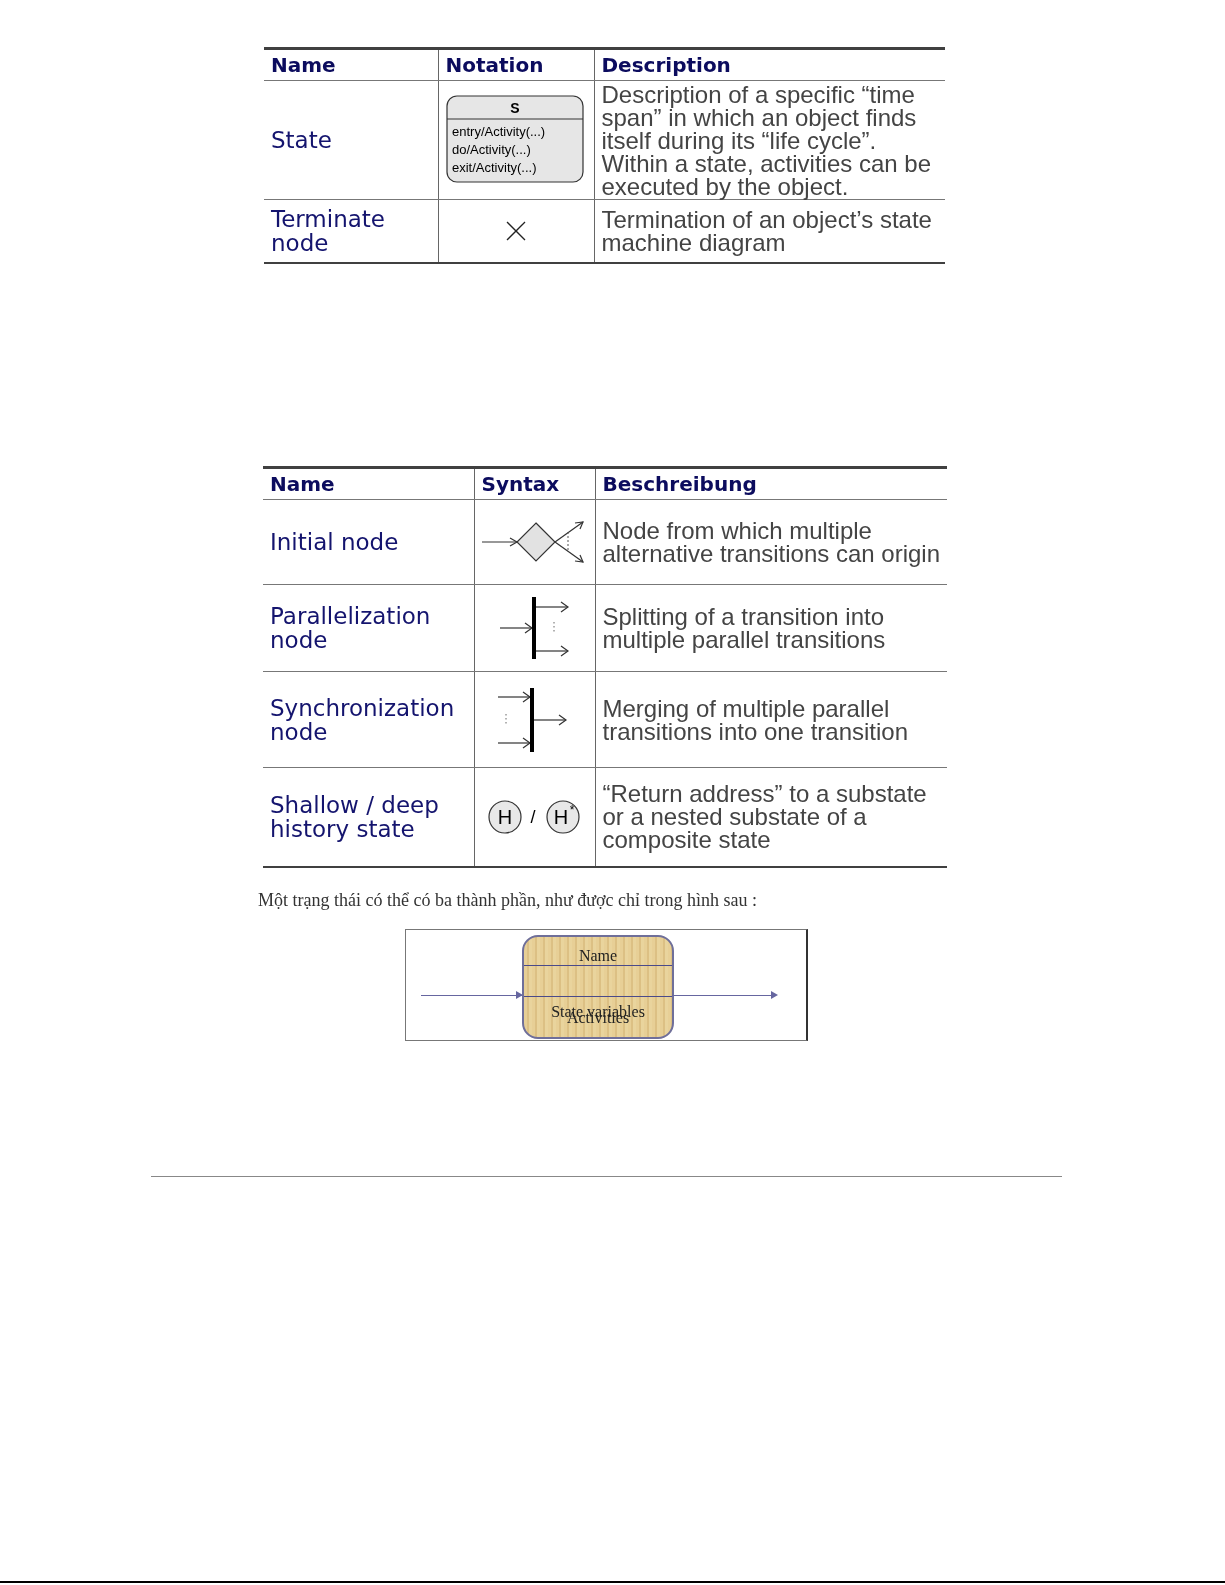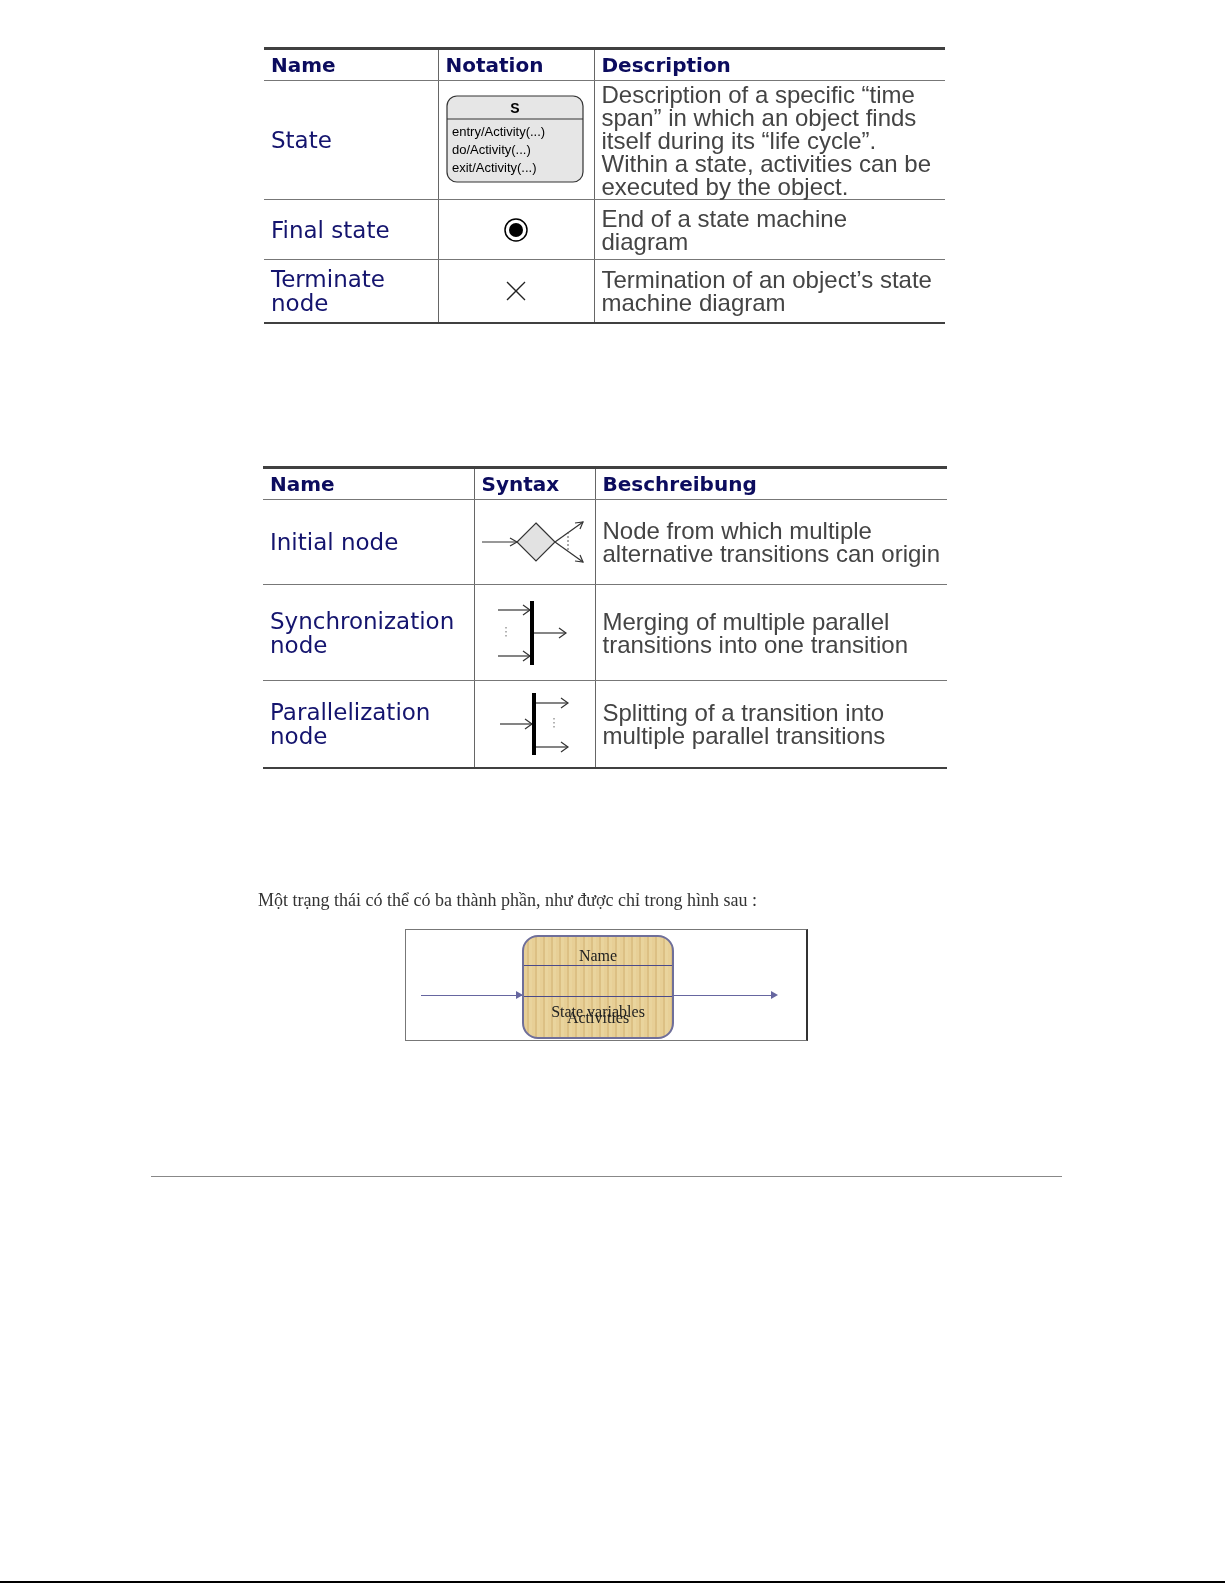--- a/index.html
+++ b/index.html
@@ -55,30 +55,20 @@
         <rect x="1" y="1" width="136" height="86" rx="10" fill="#e6e6e6" stroke="#333" stroke-width="1.2"></rect>
         <line x1="1" y1="24" x2="137" y2="24" stroke="#333" stroke-width="1"></line>
         <text x="69" y="18" text-anchor="middle" font-family="Liberation Sans, sans-serif" font-weight="bold" font-size="14">S</text>
         <text x="6" y="41" font-family="Liberation Sans, sans-serif" font-size="13">entry/Activity(...)</text>
         <text x="6" y="59" font-family="Liberation Sans, sans-serif" font-size="13">do/Activity(...)</text>
         <text x="6" y="77" font-family="Liberation Sans, sans-serif" font-size="13">exit/Activity(...)</text>
       </svg>
     </td>
     <td class="desc">Description of a specific “time span” in which an object finds itself during its “life cycle”. Within a state, activities can be executed by the object.</td>
   </tr>
-  <tr style="height:60px">
-    <td class="c1 name">Final state</td>
-    <td class="c2 nota">
-      <svg width="26" height="26">
-            <circle cx="13" cy="13" r="11" fill="#fff" stroke="#000" stroke-width="1.5"></circle>
-            <circle cx="13" cy="13" r="7" fill="#000"></circle>
-          </svg>
-    </td>
-    <td class="desc">End of a state machine diagram</td>
-  </tr>
   <tr style="height:63px">
     <td class="c1 name">Terminate node</td>
     <td class="c2 nota">
       <svg width="22" height="22">
             <line x1="2" y1="2" x2="20" y2="20" stroke="#222" stroke-width="1.3"></line>
             <line x1="20" y1="2" x2="2" y2="20" stroke="#222" stroke-width="1.3"></line>
           </svg>
     </td>
     <td class="desc">Termination of an object’s state machine diagram</td>
   </tr>
@@ -106,51 +96,65 @@
         <polygon points="56,4 75,23 56,42 37,23" fill="#e2e2e2" stroke="#333" stroke-width="1.2"></polygon>
         <line x1="75" y1="23" x2="103" y2="3" stroke="#333" stroke-width="1.2"></line>
         <polyline points="95,4 103,3 100,10" fill="none" stroke="#333" stroke-width="1.2"></polyline>
         <line x1="75" y1="23" x2="103" y2="43" stroke="#333" stroke-width="1.2"></line>
         <polyline points="100,36 103,43 95,42" fill="none" stroke="#333" stroke-width="1.2"></polyline>
         <line x1="88" y1="13" x2="88" y2="33" stroke="#555" stroke-width="1" stroke-dasharray="2,2"></line>
       </svg>
     </td>
     <td class="desc">Node from which multiple alternative transitions can origin</td>
   </tr>
+  <tr style="height:87px">
+    <td class="c1 name">Parallelization node</td>
+    <td class="c2 nota">
+      <svg width="90" height="66" viewBox="0 0 90 66">
+        <line x1="10" y1="33" x2="42" y2="33" stroke="#333" stroke-width="1.2"></line>
+        <polyline points="35,28 42,33 35,38" fill="none" stroke="#333" stroke-width="1.2"></polyline>
+        <rect x="42" y="2" width="4" height="62" fill="#000"></rect>
+        <line x1="46" y1="12" x2="78" y2="12" stroke="#333" stroke-width="1.2"></line>
+        <polyline points="71,7 78,12 71,17" fill="none" stroke="#333" stroke-width="1.2"></polyline>
+        <line x1="46" y1="56" x2="78" y2="56" stroke="#333" stroke-width="1.2"></line>
+        <polyline points="71,51 78,56 71,61" fill="none" stroke="#333" stroke-width="1.2"></polyline>
+        <line x1="64" y1="27" x2="64" y2="39" stroke="#666" stroke-width="1" stroke-dasharray="1.5,2.5"></line>
+      </svg>
+    </td>
+    <td class="desc">Splitting of a transition into multiple parallel transitions</td>
+  </tr>
   <tr style="height:96px">
     <td class="c1 name">Synchronization node</td>
     <td class="c2 nota">
       <svg width="90" height="66" viewBox="0 0 90 66">
         <line x1="8" y1="10" x2="40" y2="10" stroke="#333" stroke-width="1.2"></line>
         <polyline points="33,5 40,10 33,15" fill="none" stroke="#333" stroke-width="1.2"></polyline>
         <line x1="8" y1="56" x2="40" y2="56" stroke="#333" stroke-width="1.2"></line>
         <polyline points="33,51 40,56 33,61" fill="none" stroke="#333" stroke-width="1.2"></polyline>
         <rect x="40" y="1" width="4" height="64" fill="#000"></rect>
         <line x1="44" y1="33" x2="76" y2="33" stroke="#333" stroke-width="1.2"></line>
         <polyline points="69,28 76,33 69,38" fill="none" stroke="#333" stroke-width="1.2"></polyline>
         <line x1="16" y1="27" x2="16" y2="39" stroke="#666" stroke-width="1" stroke-dasharray="1.5,2.5"></line>
       </svg>
     </td>
     <td class="desc">Merging of multiple parallel transitions into one transition</td>
   </tr>
-  <tr style="height:87px">
-    <td class="c1 name">Parallelization node</td>
+  <tr style="height:99px">
+    <td class="c1 name">Shallow / deep history state</td>
     <td class="c2 nota">
-      <svg width="90" height="66" viewBox="0 0 90 66">
-        <line x1="10" y1="33" x2="42" y2="33" stroke="#333" stroke-width="1.2"></line>
-        <polyline points="35,28 42,33 35,38" fill="none" stroke="#333" stroke-width="1.2"></polyline>
-        <rect x="42" y="2" width="4" height="62" fill="#000"></rect>
-        <line x1="46" y1="12" x2="78" y2="12" stroke="#333" stroke-width="1.2"></line>
-        <polyline points="71,7 78,12 71,17" fill="none" stroke="#333" stroke-width="1.2"></polyline>
-        <line x1="46" y1="56" x2="78" y2="56" stroke="#333" stroke-width="1.2"></line>
-        <polyline points="71,51 78,56 71,61" fill="none" stroke="#333" stroke-width="1.2"></polyline>
-        <line x1="64" y1="27" x2="64" y2="39" stroke="#666" stroke-width="1" stroke-dasharray="1.5,2.5"></line>
+      <svg width="96" height="40" viewBox="0 0 96 40">
+        <circle cx="18" cy="20" r="16" fill="#e8e8e8" stroke="#333" stroke-width="1.2"></circle>
+        <text x="18" y="27" text-anchor="middle" font-family="Liberation Sans, sans-serif" font-size="20">H</text>
+        <text x="46" y="26" text-anchor="middle" font-family="Liberation Sans, sans-serif" font-size="18">/</text>
+        <circle cx="76" cy="20" r="16" fill="#e8e8e8" stroke="#333" stroke-width="1.2"></circle>
+        <text x="74" y="27" text-anchor="middle" font-family="Liberation Sans, sans-serif" font-size="20">H</text>
+        <text x="85" y="17" text-anchor="middle" font-family="Liberation Sans, sans-serif" font-size="12">*</text>
       </svg>
     </td>
-    <td class="desc">Splitting of a transition into multiple parallel transitions</td>
+    <td class="desc">“Return address” to a substate or a nested substate of a composite state</td>
   </tr>
 </tbody>
   </table>
 
 <div class="caption">Một trạng thái có thể có ba thành phần, như được chỉ trong hình sau :</div>
 
 <div class="fig">
   <div class="arrow-line" style="left:15px; top:65px; width:101px;"></div>
   <div style="position:absolute; left:110px; top:61px; width:0; height:0; border-top:4px solid transparent; border-bottom:4px solid transparent; border-left:7px solid #6666a0;"></div>
   <div class="state-box">

